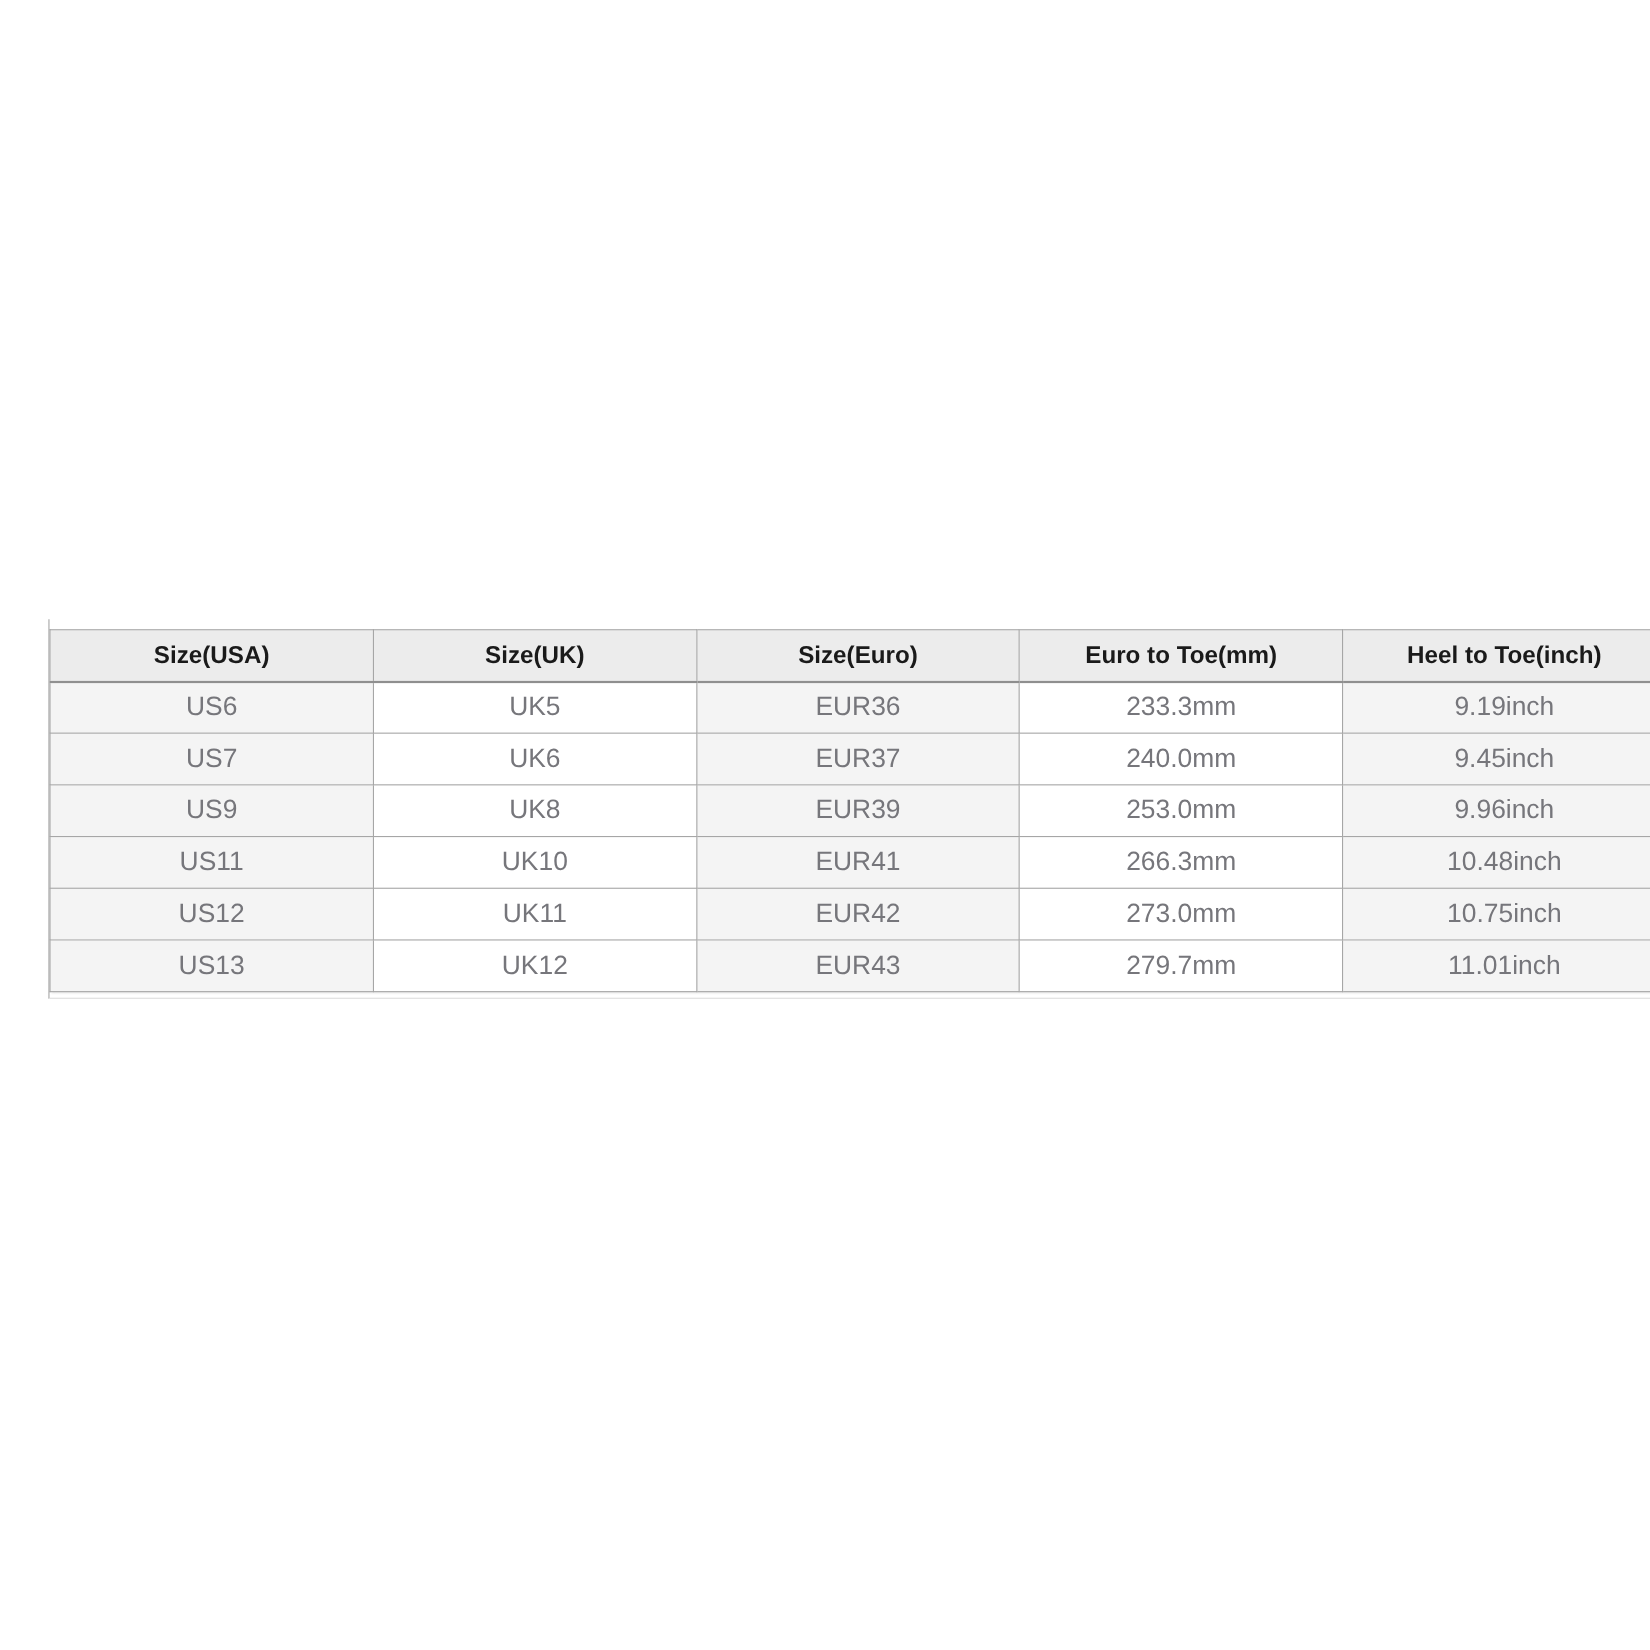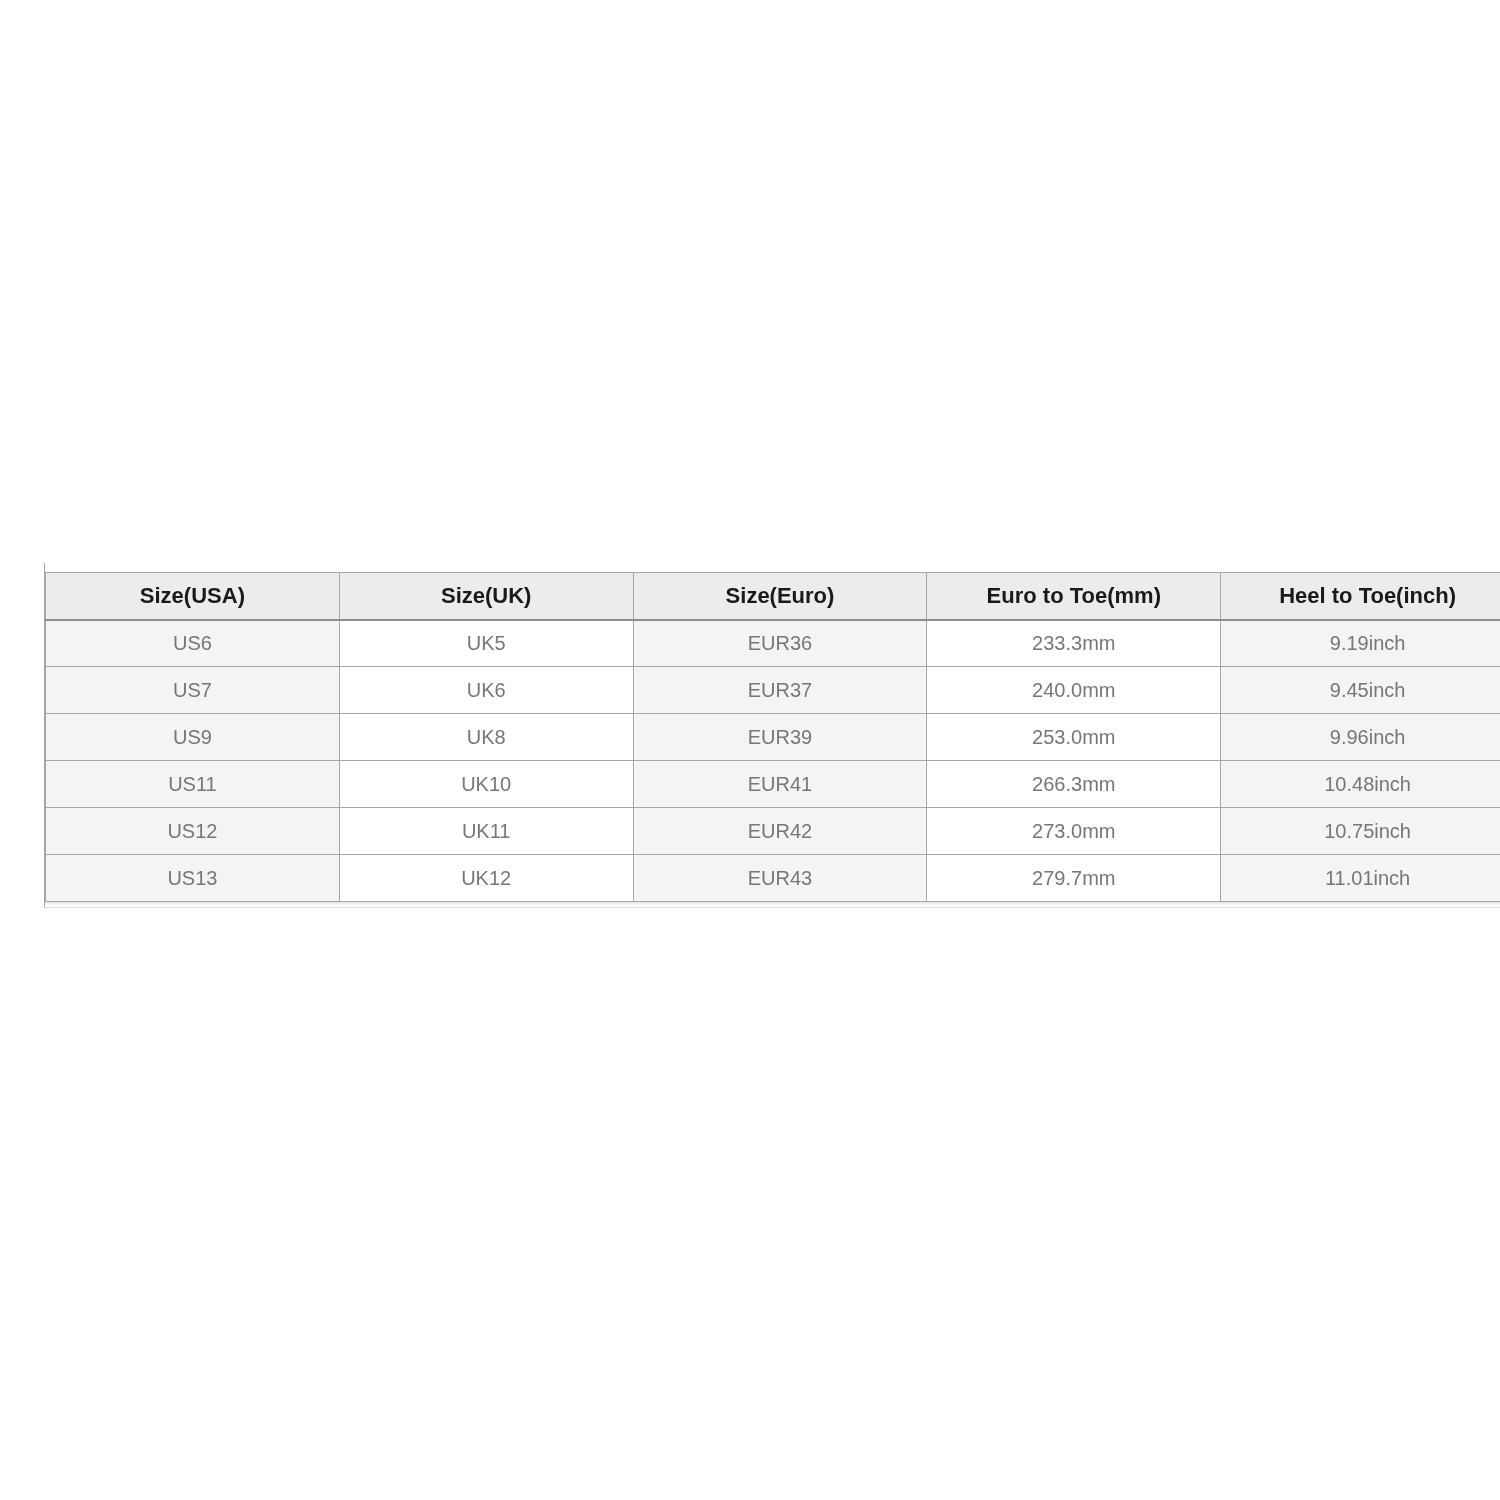--- a/index.html
+++ b/index.html
@@ -56,21 +56,21 @@
     white-space:nowrap;
   }
   table.size-chart thead th{
     background:var(--header-bg);
     color:var(--header-text);
     font-size:22px;
     font-weight:bold;
     border-bottom:2px solid var(--header-border);
   }
   table.size-chart td{
-    font-size:20px;
+    font-size:24px;
     color:var(--cell-text);
   }
   table.size-chart td.shade{background:var(--stripe-bg);}
   table.size-chart td.plain{background:var(--plain-bg);}
 </style>
 </head>
 <body>
 
 <div class="canvas">
   <div class="table-wrap">

